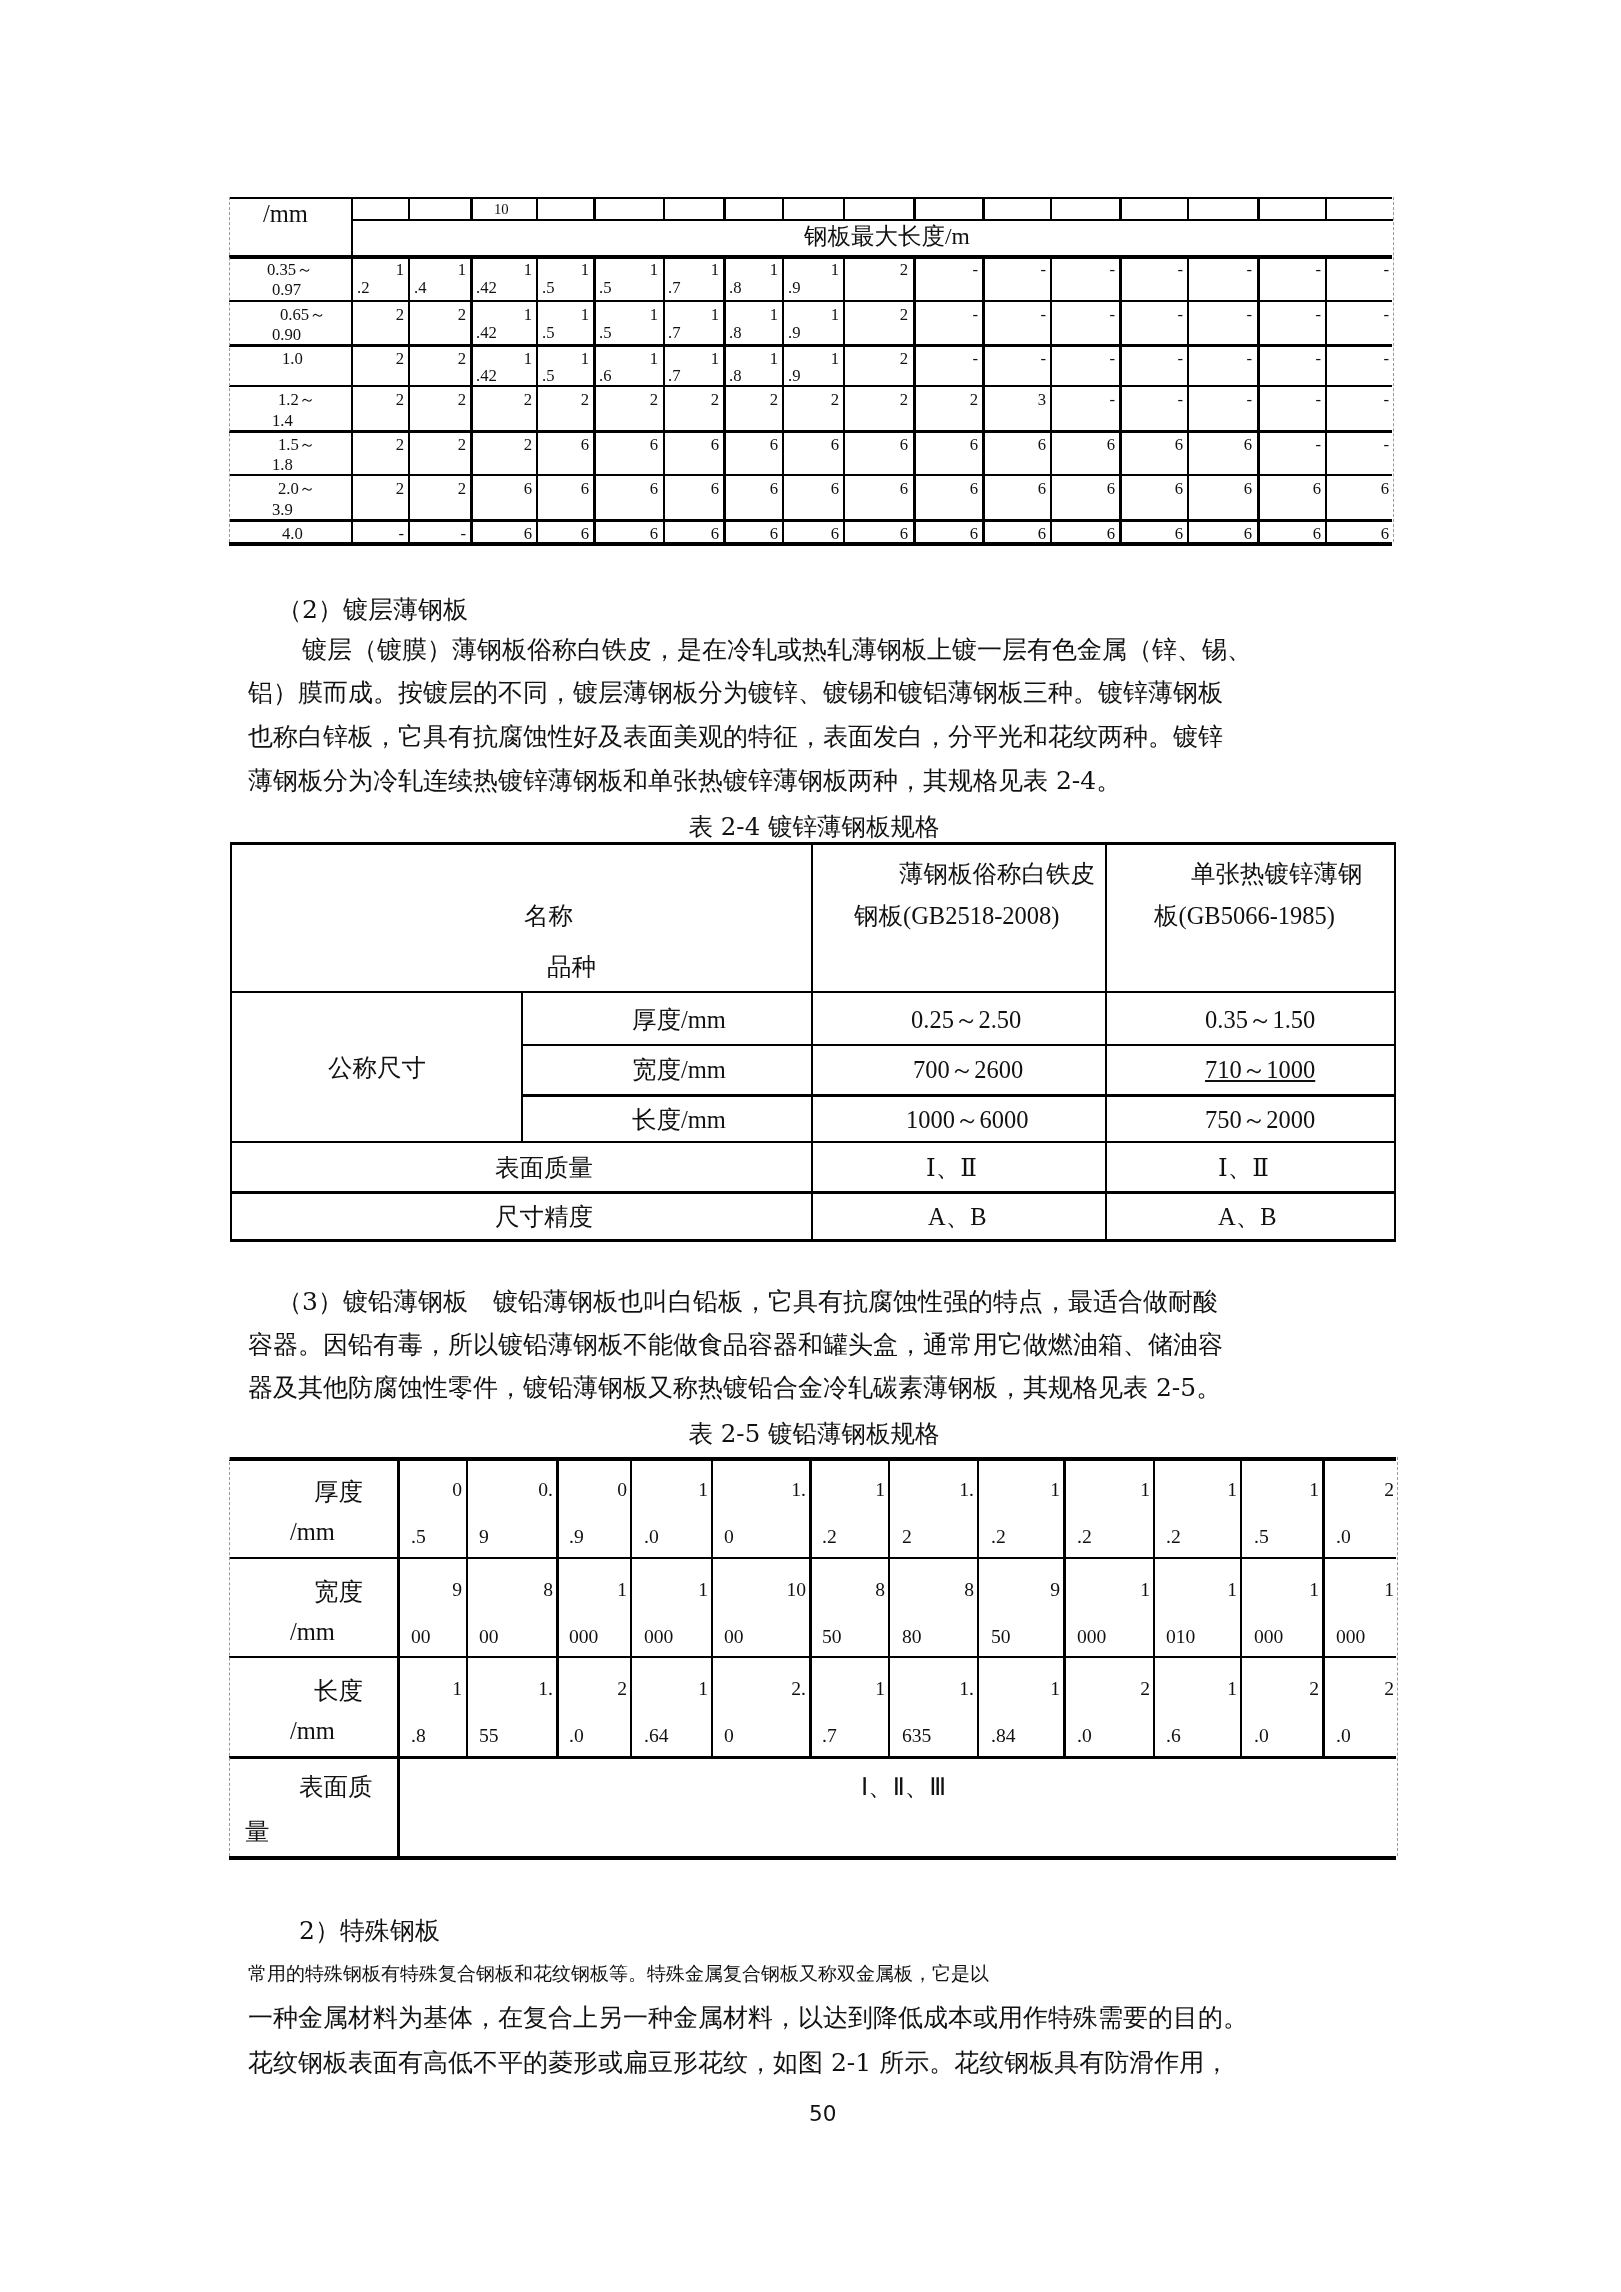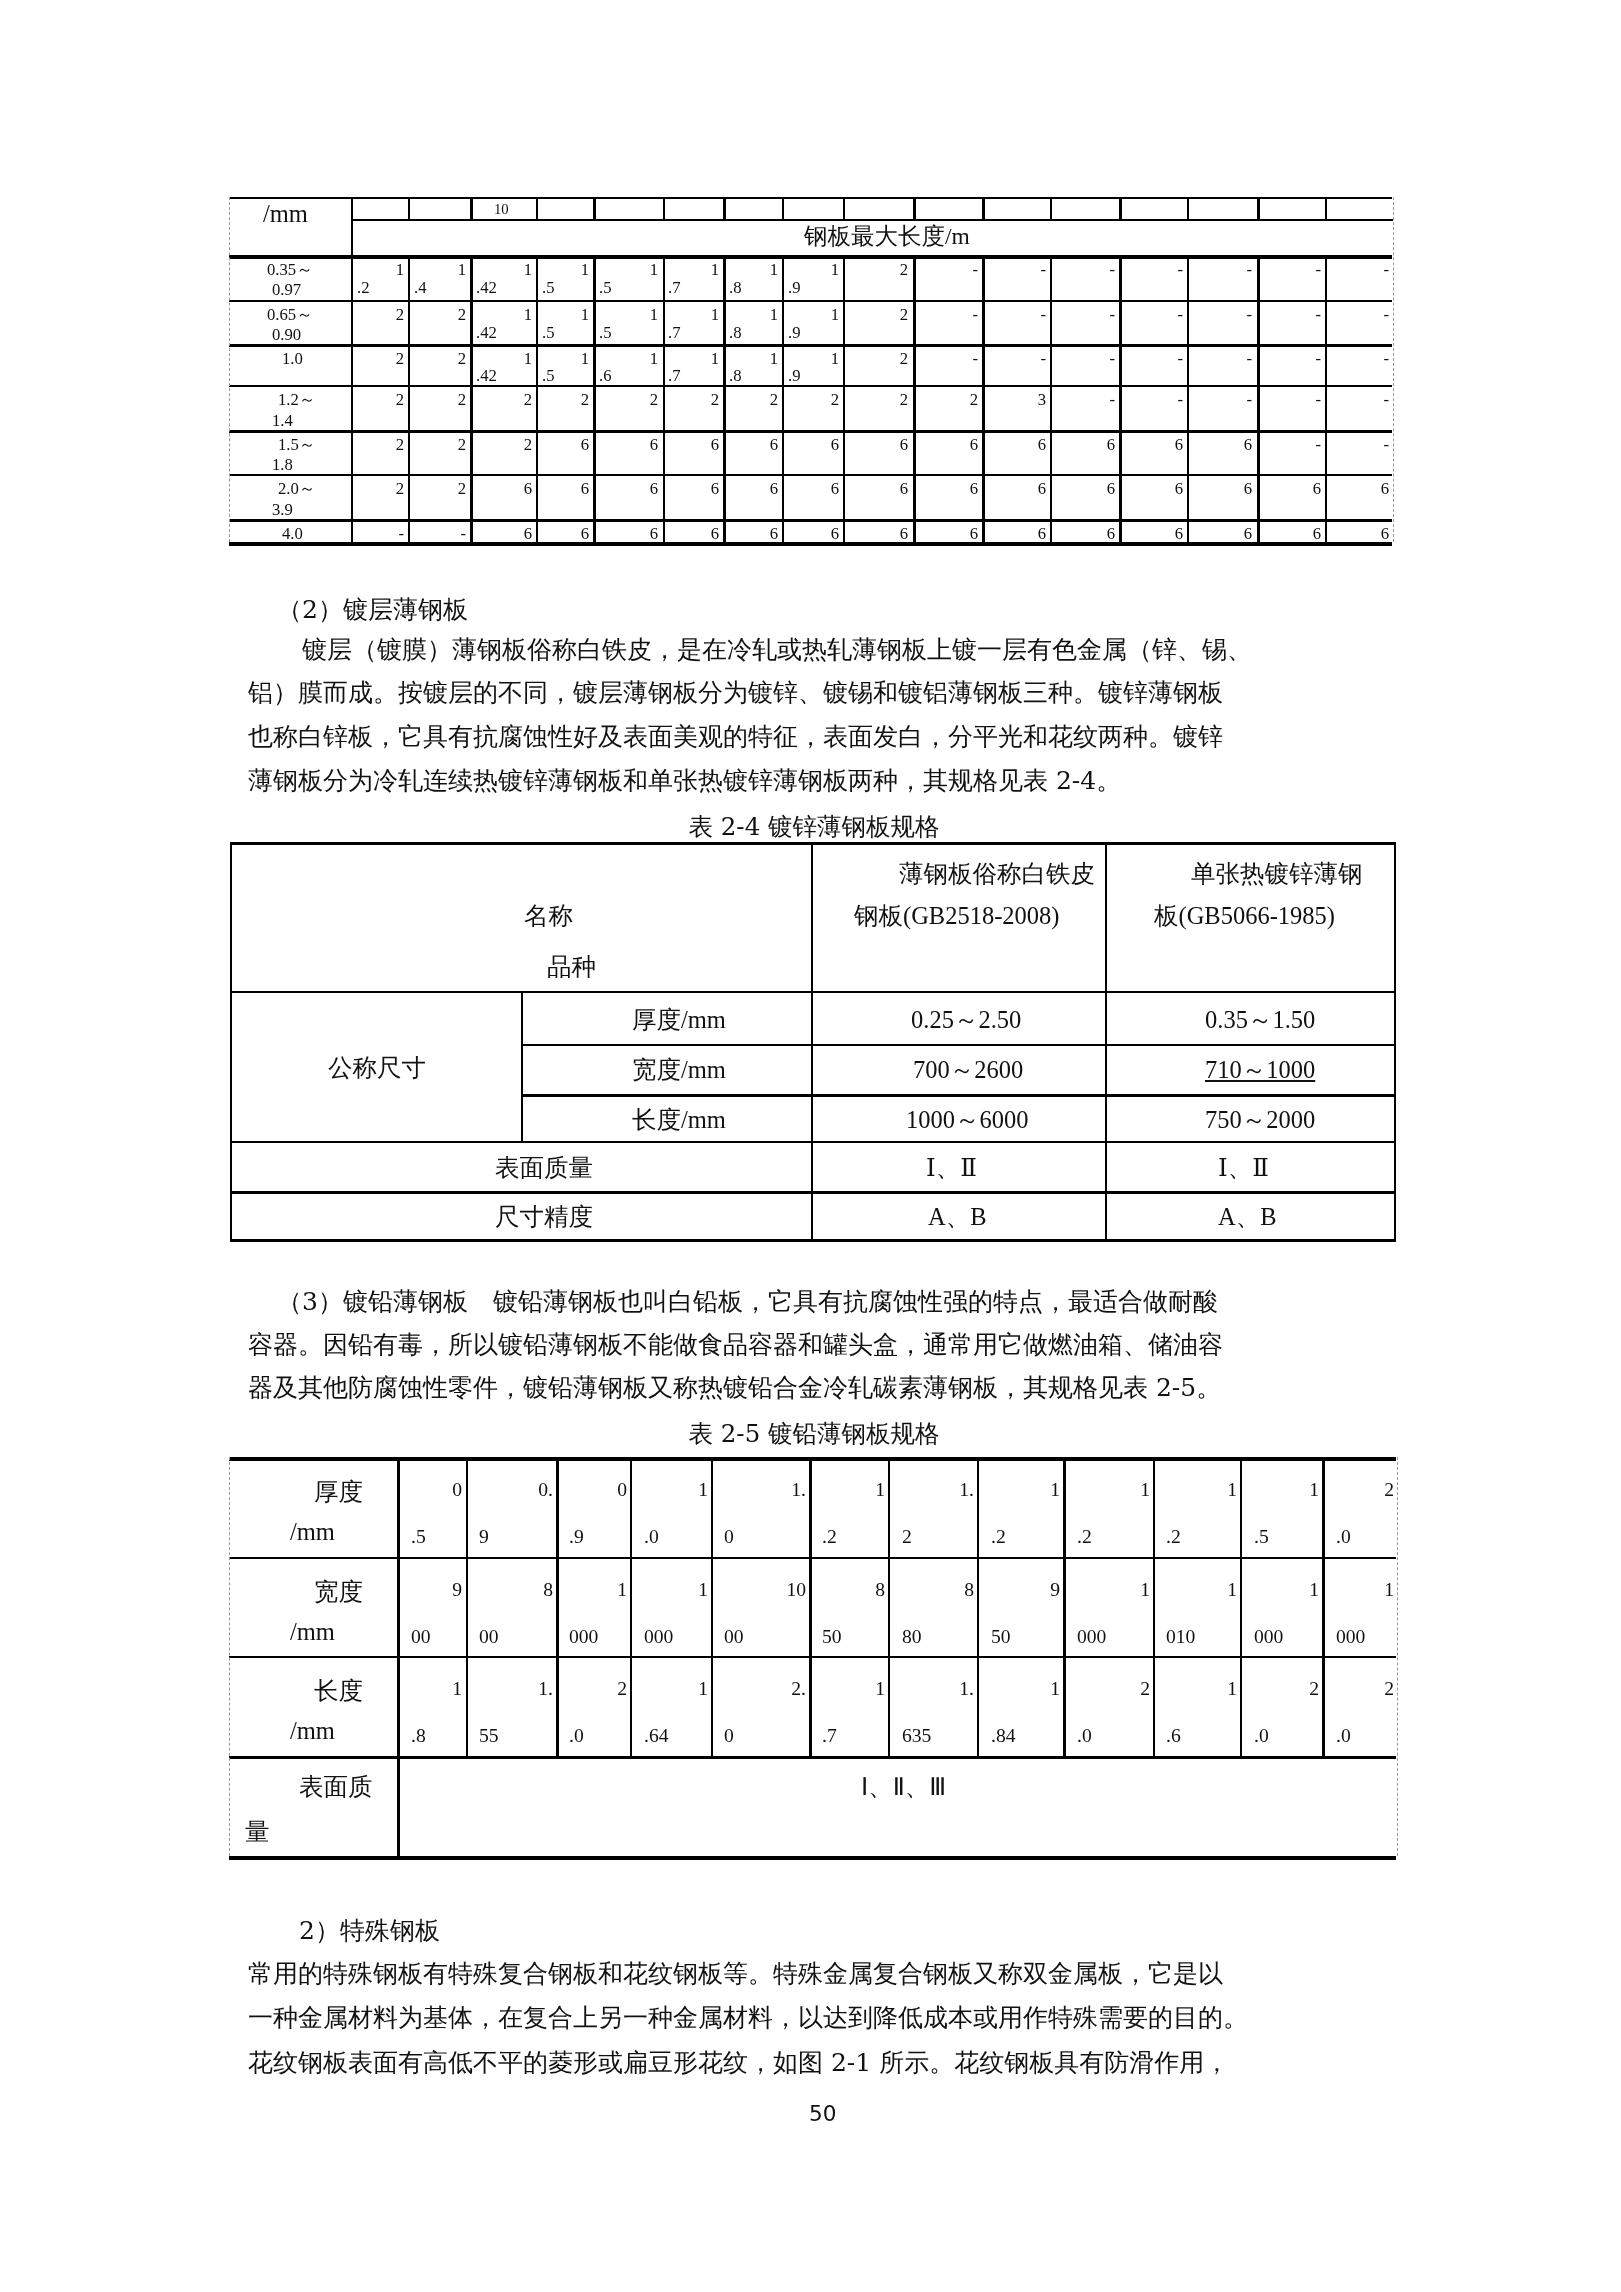--- a/index.html
+++ b/index.html
@@ -83,21 +83,21 @@
     <div class="cell-num" style="left: auto; top: 260px; right: 300px;">-</div>
     <div class="cell-num" style="left: auto; top: 260px; right: 232px;">-</div>
     <div class="cell-num" style="left: 357px; top: 278px;">.2</div>
     <div class="cell-num" style="left: 414px; top: 278px;">.4</div>
     <div class="cell-num" style="left: 476px; top: 278px;">.42</div>
     <div class="cell-num" style="left: 542px; top: 278px;">.5</div>
     <div class="cell-num" style="left: 599px; top: 278px;">.5</div>
     <div class="cell-num" style="left: 668px; top: 278px;">.7</div>
     <div class="cell-num" style="left: 729px; top: 278px;">.8</div>
     <div class="cell-num" style="left: 788px; top: 278px;">.9</div>
-    <div class="cell-num" style="left: 267px; top: 305px;">0.65～</div>
+    <div class="cell-num" style="left: 280px; top: 305px;">0.65～</div>
     <div class="cell-num" style="left: 272px; top: 325px;">0.90</div>
     <div class="cell-num" style="left: auto; top: 305px; right: 1217px;">2</div>
     <div class="cell-num" style="left: auto; top: 305px; right: 1155px;">2</div>
     <div class="cell-num" style="left: auto; top: 305px; right: 1089px;">1</div>
     <div class="cell-num" style="left: auto; top: 305px; right: 1032px;">1</div>
     <div class="cell-num" style="left: auto; top: 305px; right: 963px;">1</div>
     <div class="cell-num" style="left: auto; top: 305px; right: 902px;">1</div>
     <div class="cell-num" style="left: auto; top: 305px; right: 843px;">1</div>
     <div class="cell-num" style="left: auto; top: 305px; right: 782px;">1</div>
     <div class="cell-num" style="left: auto; top: 305px; right: 713px;">2</div>
@@ -369,19 +369,19 @@
     <div class="cell-lbl" style="left: 1166px; top: 1725px; font-size: 19.6px;">.6</div>
     <div class="cell-lbl" style="left: 1254px; top: 1725px; font-size: 19.6px;">.0</div>
     <div class="cell-lbl" style="left: 1336px; top: 1725px; font-size: 19.6px;">.0</div>
     <div class="cell-lbl" style="left: 299px; top: 1770px; font-size: 24.5px;">表面质</div>
     <div class="cell-lbl" style="left: 245px; top: 1815px; font-size: 24.5px;">量</div>
     <div class="cell-lbl" style="left: 861px; top: 1770px; font-size: 24.5px;">Ⅰ、Ⅱ、Ⅲ</div>
   </div>
 
 <div class="txt" style="left:299px;top:1916px;font-size:25px;">2）特殊钢板</div>
 <div>
-  <div class="txt" style="left:248px;top:1959px;font-size:25px;">常用的特殊钢板有特殊复合钢板和花纹钢板等。特殊金属复合钢板又称双金属板，它是以</div>
+  <div class="txt" style="left:248px;top:1959px;font-size:19px;">常用的特殊钢板有特殊复合钢板和花纹钢板等。特殊金属复合钢板又称双金属板，它是以</div>
   <div class="txt" style="left:248px;top:2003px;font-size:25px;">一种金属材料为基体，在复合上另一种金属材料，以达到降低成本或用作特殊需要的目的。</div>
   <div class="txt" style="left:248px;top:2048px;font-size:25px;">花纹钢板表面有高低不平的菱形或扁豆形花纹，如图 2-1 所示。花纹钢板具有防滑作用，</div>
 </div>
 
 <div class="txt" style="left:809px;top:2099px;font-family:'DejaVu Sans',sans-serif;font-size:21.6px;">50</div>
 
 
 </body></html>

